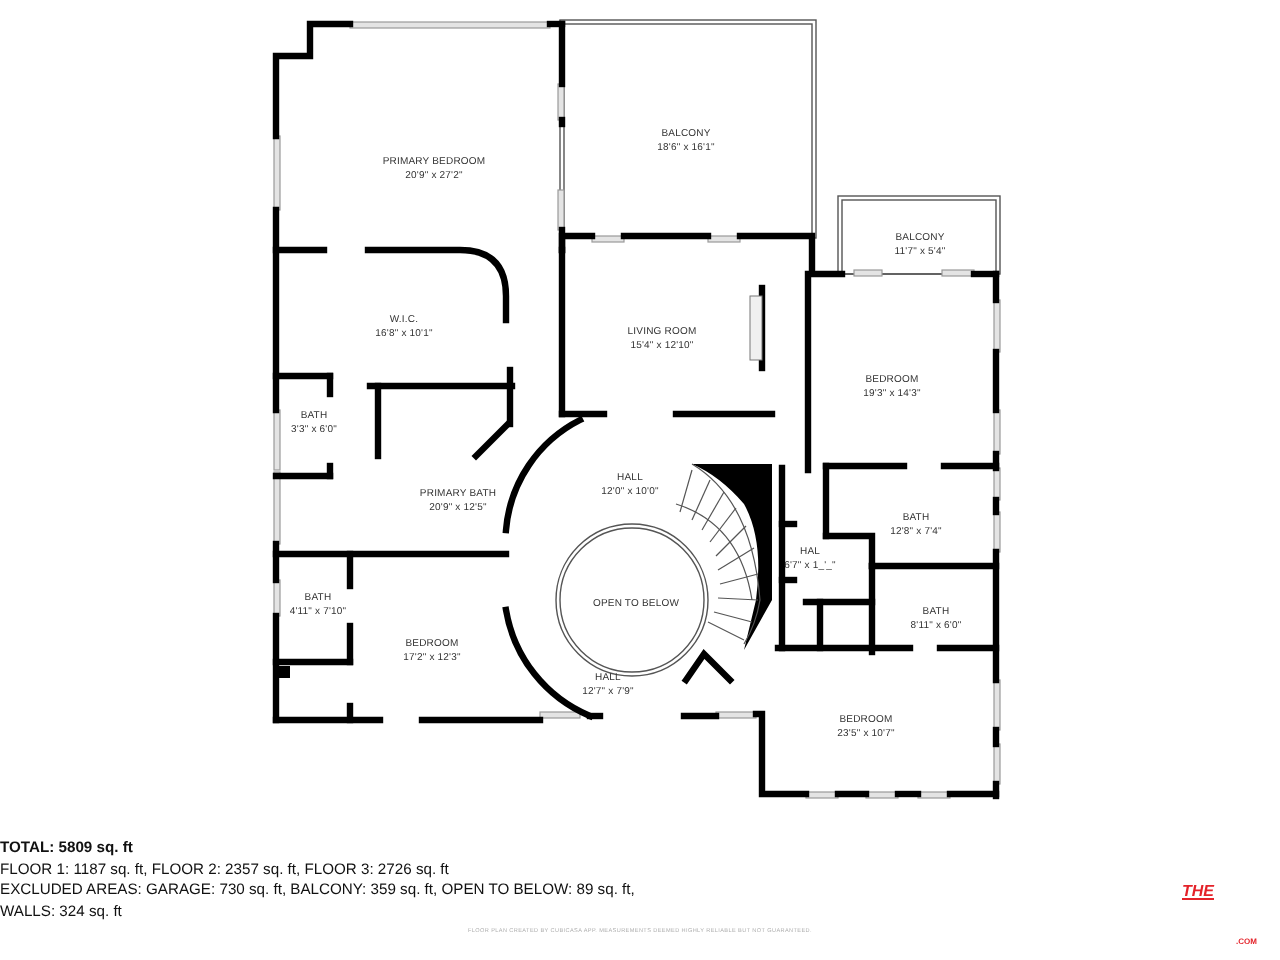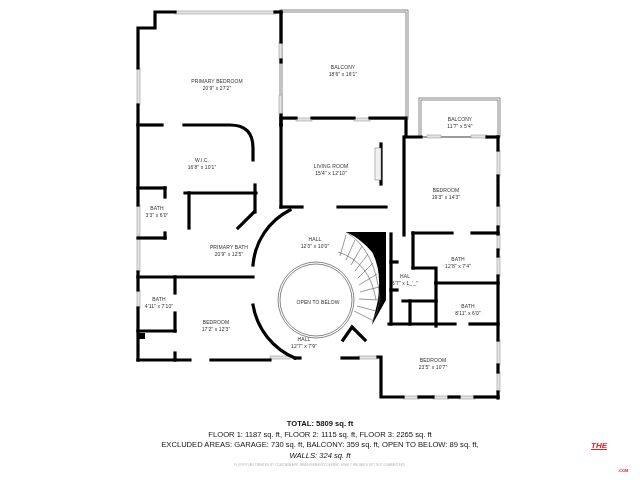--- a/index.html
+++ b/index.html
@@ -4,24 +4,24 @@
 <style>
   html, body { margin: 0; padding: 0; background: #ffffff; }
   body { width: 640px; height: 480px; position: relative; overflow: hidden; font-family: "Liberation Sans", sans-serif; }
   #plan { position: absolute; left: 0; top: 0; width: 640px; height: 410px; }
   .wall { stroke: #000; stroke-width: 3.2; fill: none; stroke-linecap: square; }
   .window { fill: #e4e4e4; stroke: #9a9a9a; stroke-width: 0.6; }
   .balc { stroke: #555; stroke-width: 0.7; fill: none; }
   .stair { stroke: #555; stroke-width: 0.6; fill: none; }
   .room-label { position: absolute; text-align: center; font-size: 5px; color: #333; line-height: 7px; transform: translateX(-50%); white-space: nowrap; letter-spacing: 0.1px; }
   .room-label .dim { display: block; }
-  .summary { position: absolute; left: 0; width: 640px; text-align: center; color: #111; }
+  .summary { position: absolute; left: 0; width: 640px; color: #111; }
   .total { top: 419px; font-size: 7.6px; font-weight: bold; }
   .line { font-size: 7.6px; }
-  .l1 { top: 430px; } .l2 { top: 440px; } .l3 { top: 451px; font-style: italic; }
+  .l1 { top: 430px; } .l2 { top: 440px; } .l3 { top: 451px; }
   .disclaimer { position: absolute; top: 463px; left: 0; width: 640px; text-align: center; font-size: 2.8px; color: #b0b0b0; letter-spacing: 0.2px; }
   .logo { position: absolute; left: 585px; top: 441px; width: 52px; height: 36px; }
   .logo .the { position: absolute; left: 6px; top: 0; font-size: 8px; font-weight: bold; color: #e42229; font-style: italic; text-decoration: underline; }
   .logo .mls { position: absolute; left: 0; top: 5px; font-size: 25px; font-weight: bold; color: #e42229; font-style: italic; letter-spacing: -2px; }
   .logo .com { position: absolute; left: 33px; top: 27px; font-size: 4px; font-weight: bold; color: #e42229; }
 </style>
 </head>
 <body>
 
 <svg id="plan" viewBox="0 0 640 410" xmlns="http://www.w3.org/2000/svg">
@@ -174,21 +174,21 @@
 <div class="room-label" style="left:458px;top:256px;"><span>BATH</span><span class="dim">12'8" x 7'4"</span></div>
 <div class="room-label" style="left:405px;top:273px;"><span>HAL</span><span class="dim">6'7" x 1_'_"</span></div>
 <div class="room-label" style="left:468px;top:303px;"><span>BATH</span><span class="dim">8'11" x 6'0"</span></div>
 <div class="room-label" style="left:159px;top:296px;"><span>BATH</span><span class="dim">4'11" x 7'10"</span></div>
 <div class="room-label" style="left:216px;top:319px;"><span>BEDROOM</span><span class="dim">17'2" x 12'3"</span></div>
 <div class="room-label" style="left:318px;top:299px;"><span>OPEN TO BELOW</span></div>
 <div class="room-label" style="left:304px;top:336px;"><span>HALL</span><span class="dim">12'7" x 7'9"</span></div>
 <div class="room-label" style="left:433px;top:357px;"><span>BEDROOM</span><span class="dim">23'5" x 10'7"</span></div>
 
 <div class="summary total">TOTAL: 5809 sq. ft</div>
-<div class="summary line l1">FLOOR 1: 1187 sq. ft, FLOOR 2: 1115 sq. ft, FLOOR 3: 2265 sq. ft</div>
+<div class="summary line l1">FLOOR 1: 1187 sq. ft, FLOOR 2: 2357 sq. ft, FLOOR 3: 2726 sq. ft</div>
 <div class="summary line l2">EXCLUDED AREAS: GARAGE: 730 sq. ft, BALCONY: 359 sq. ft, OPEN TO BELOW: 89 sq. ft,</div>
 <div class="summary line l3">WALLS: 324 sq. ft</div>
 <div class="disclaimer">FLOOR PLAN CREATED BY CUBICASA APP. MEASUREMENTS DEEMED HIGHLY RELIABLE BUT NOT GUARANTEED.</div>
 
 <div class="logo">
   <span class="the">THE</span>
   <span class="com">.COM</span>
 </div>
 
 </body></html>

